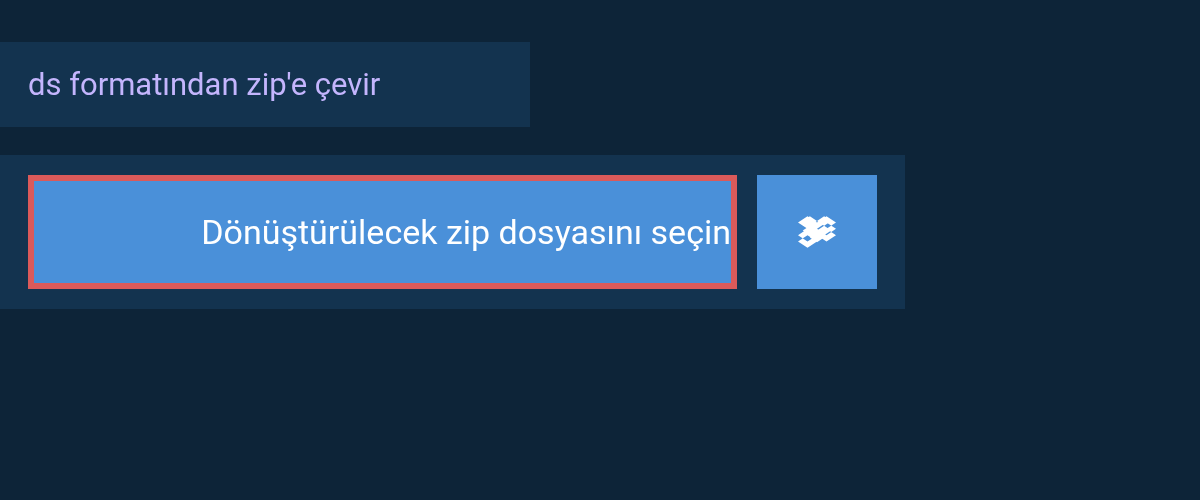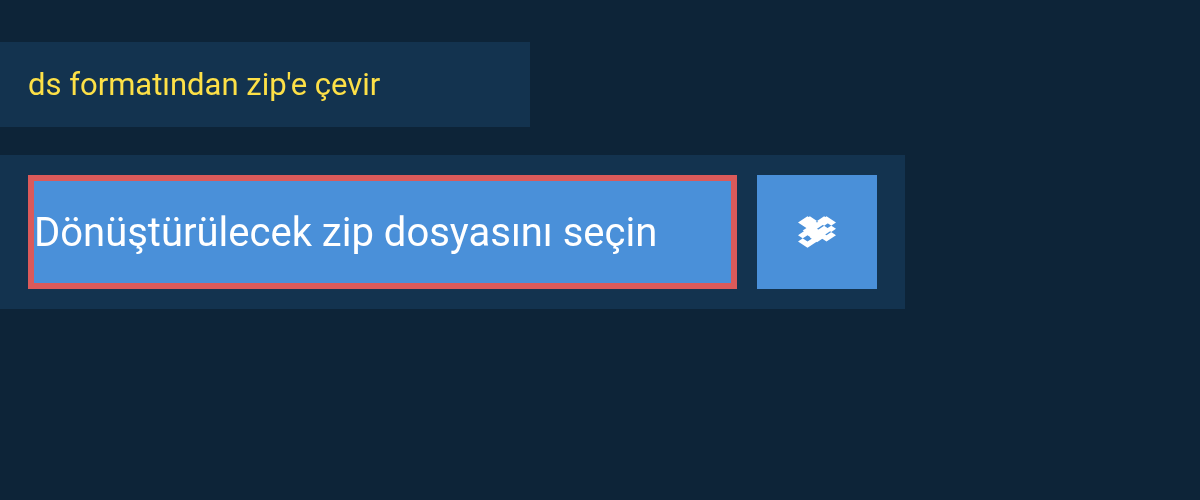--- a/index.html
+++ b/index.html
@@ -15,43 +15,43 @@
       overflow: hidden;
     }
     .title-bar {
       background: #13334f;
       padding: 24px 28px;
       display: inline-block;
       min-width: 530px;
       margin-top: 42px;
     }
     .title-text {
-      color: #fde047;
+      color: #c4b5fd;
       font-size: 31px;
       font-weight: 400;
     }
     .action-panel {
       background: #13334f;
       padding: 20px 28px;
       margin-top: 28px;
       display: flex;
       gap: 20px;
       align-items: stretch;
       width: 905px;
     }
     .select-file-button {
       flex: 1;
       background: #4a90d9;
       border: 6px solid #db5a5a;
       color: #ffffff;
-      font-size: 40px;
+      font-size: 34px;
       font-weight: 400;
       display: flex;
       align-items: center;
-      justify-content: flex-start;
+      justify-content: flex-end;
       cursor: pointer;
       height: 114px;
     }
     .dropbox-button {
       width: 120px;
       background: #4a90d9;
       display: flex;
       align-items: center;
       justify-content: center;
       cursor: pointer;

